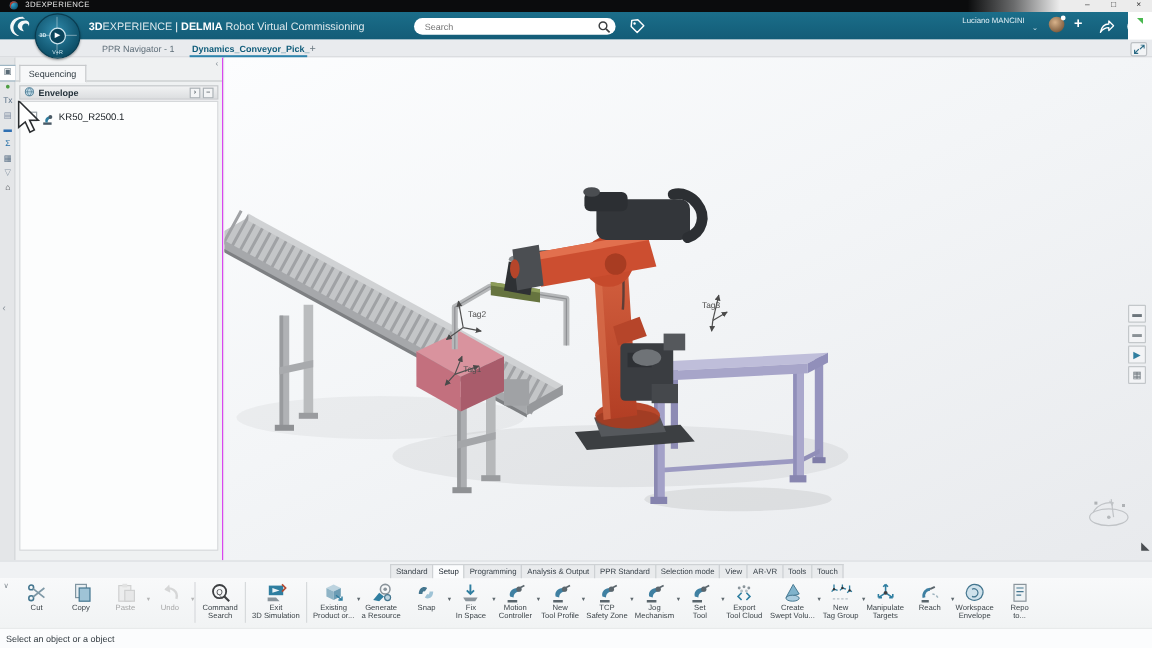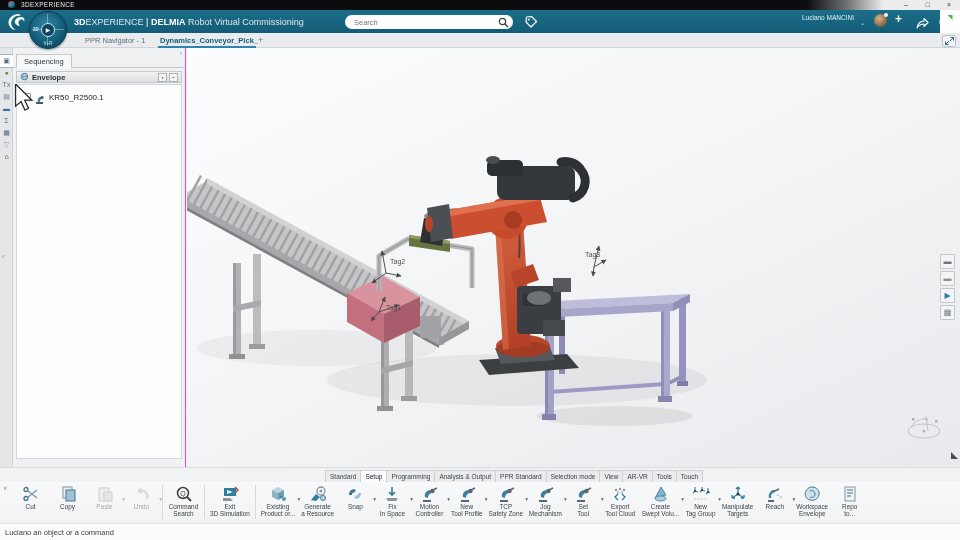--- a/index.html
+++ b/index.html
@@ -623,15 +623,15 @@
               <rect x="5" y="2" width="10" height="14" fill="#eef2f4" stroke="#8a949b"></rect>
               <path d="M7 5 h6 M7 8 h6 M7 11 h4" stroke="#44768f"></path>
             </svg>
           </span>
           <div class="tlabel">Repo<br>to...</div>
         </div>
       </div>
   </div>
 
   <div class="statusbar">
-    <span>Luciano an object or a command</span>
+    <span>Select an object or a object</span>
   </div>
 </div>
 
 </body></html>

